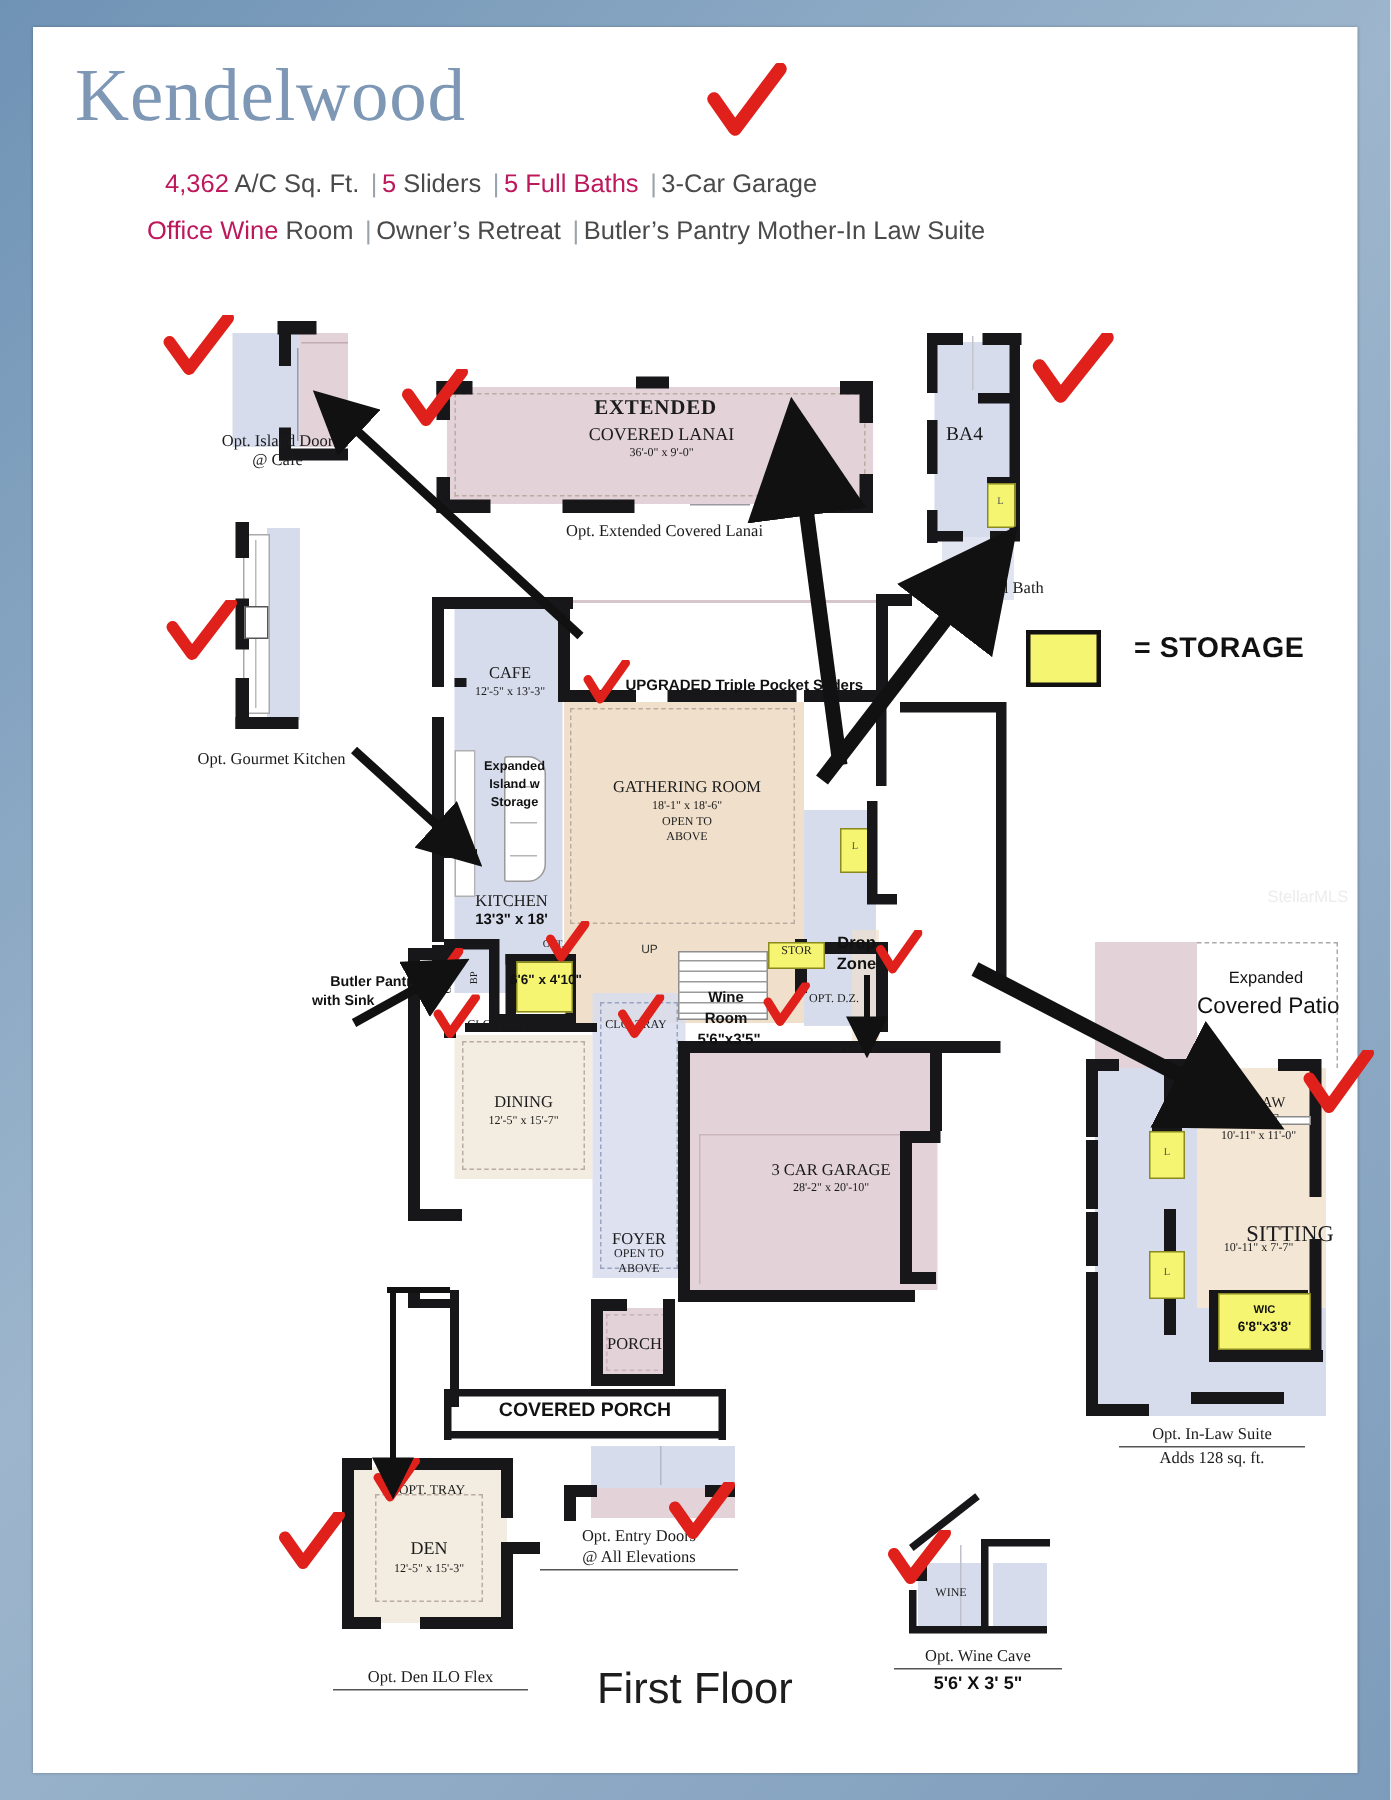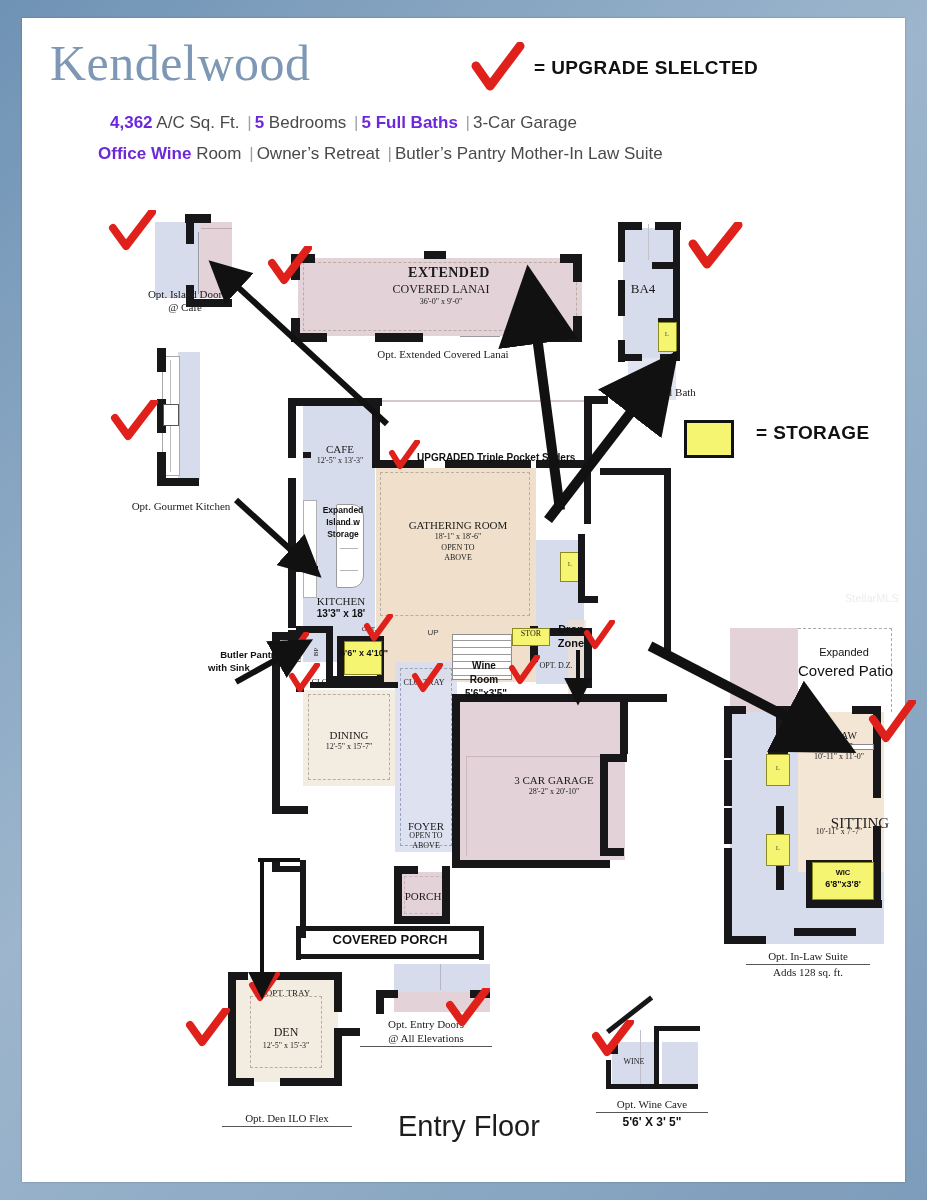--- a/index.html
+++ b/index.html
@@ -13,21 +13,21 @@
   #canvas{position:absolute;left:0;top:0;width:927px;height:1200px;}
 
   .abs{position:absolute;}
 
   
   #brand{left:50px;top:38px;font-family:"Liberation Serif",serif;font-size:50px;
     color:#7d97b4;letter-spacing:.5px;line-height:1;}
   .spec-line{font-family:"Liberation Sans",sans-serif;color:#3b3b3b;white-space:nowrap;}
   #spec1{left:110px;top:113px;font-size:17px;}
   #spec2{left:98px;top:144px;font-size:17px;}
-  .sp-strong{color:#6d28d9;font-weight:700;}
+  .sp-strong{color:#be185d;font-weight:400;}
   .sp-norm{color:#4a4a4a;font-weight:400;}
   .sp-div{color:#9aa3ab;font-weight:300;padding:0 3px;}
 
   #legend-up{left:534px;top:57px;font-size:19px;font-weight:700;color:#111;letter-spacing:.4px;}
   #legend-store-txt{left:756px;top:422px;font-size:19px;font-weight:700;color:#111;letter-spacing:.4px;}
   #legend-store-box{left:684px;top:420px;width:44px;height:32px;background:#f5f571;
      border:3px solid #111;}
 
   
   .chk{position:absolute;width:40px;height:40px;}
@@ -66,29 +66,28 @@
 </head>
 <body>
 
 <div id="page-frame"></div>
 <div id="page-inner"></div>
 
 <div id="canvas">
 
   <div class="abs" id="brand">Kendelwood</div>
 
-  <div class="abs spec-line" id="spec1"><span class="sp-strong">4,362</span> <span class="sp-norm">A/C Sq. Ft.</span> <span class="sp-div">|</span><span class="sp-strong">5</span> <span class="sp-norm">Bedrooms</span> <span class="sp-div">|</span><span class="sp-strong">5 Full Baths</span> <span class="sp-div">|</span><span class="sp-norm">3-Car Garage</span> </div>
+  <div class="abs spec-line" id="spec1"><span class="sp-strong">4,362</span> <span class="sp-norm">A/C Sq. Ft.</span> <span class="sp-div">|</span><span class="sp-strong">5</span> <span class="sp-norm">Sliders</span> <span class="sp-div">|</span><span class="sp-strong">5 Full Baths</span> <span class="sp-div">|</span><span class="sp-norm">3-Car Garage</span> </div>
   <div class="abs spec-line" id="spec2"><span class="sp-strong">Office</span> <span class="sp-strong">Wine</span> <span class="sp-norm">Room</span> <span class="sp-div">|</span><span class="sp-norm">Owner’s Retreat</span> <span class="sp-div">|</span><span class="sp-norm">Butler’s Pantry</span> <span class="sp-norm">Mother-In Law Suite</span> </div>
 
   <div class="chk" style="left:470px;top:42px;width:56px;height:52px;">
     <svg viewBox="0 0 56 52">
         <path d="M6 24 L20 44 L50 4" stroke="#e0211b" stroke-width="9" fill="none" stroke-linecap="round" stroke-linejoin="round"></path>
       </svg>
   </div>
-  <div class="abs" id="legend-up">= UPGRADE SLELCTED</div>
 
   <div class="abs" id="legend-store-box"></div>
   <div class="abs" id="legend-store-txt">= STORAGE</div>
 
   <div>
     <div class="rm blue" style="left:155px;top:222px;width:45px;height:76px;"></div>
     <div class="rm mauve" style="left:200px;top:222px;width:32px;height:76px;"></div>
     <div class="wall" style="left:155px;top:216px;width:30px;height:5px;background:#fff;"></div>
     <div class="wall" style="left:185px;top:214px;width:26px;height:9px;"></div>
     <div class="wall" style="left:186px;top:214px;width:8px;height:30px;"></div>
@@ -129,21 +128,21 @@
     <div class="wall" style="left:291px;top:254px;width:9px;height:26px;"></div>
     <div class="wall" style="left:291px;top:318px;width:9px;height:24px;"></div>
     <div class="wall" style="left:291px;top:333px;width:36px;height:9px;"></div>
     <div class="wall" style="left:424px;top:251px;width:22px;height:8px;"></div>
     <div class="wall" style="left:560px;top:254px;width:22px;height:9px;"></div>
     <div class="wall" style="left:573px;top:254px;width:9px;height:28px;"></div>
     <div class="wall" style="left:573px;top:316px;width:9px;height:26px;"></div>
     <div class="wall" style="left:545px;top:333px;width:37px;height:9px;"></div>
     <div class="wall" style="left:375px;top:333px;width:48px;height:9px;"></div>
     <div class="thin" style="left:460px;top:336px;width:40px;height:1px;"></div>
-    <div class="lbl" style="left:376px;top:265px;width:146px;font-size:14px;font-weight:700;letter-spacing:.5px;">EXTENDED</div>
+    <div class="lbl" style="left:364px;top:265px;width:146px;font-size:14px;font-weight:700;letter-spacing:.5px;">EXTENDED</div>
     <div class="lbl" style="left:368px;top:283px;width:146px;font-size:12px;">COVERED LANAI</div>
     <div class="lbl" style="left:368px;top:298px;width:146px;font-size:8px;">36'-0" x 9'-0"</div>
     <div class="cap" style="left:360px;top:348px;width:166px;font-size:11px;">Opt. Extended Covered Lanai</div>
     <div class="chk" style="left:268px;top:246px;width:44px;height:40px;">
       <svg viewBox="0 0 44 40">
           <path d="M4 17 L16 34 L40 2" stroke="#e0211b" stroke-width="8" fill="none" stroke-linecap="round" stroke-linejoin="round"></path>
         </svg>
     </div>
   </div>
 
@@ -508,14 +507,14 @@
       <line x1="650" y1="646" x2="812" y2="730" stroke="#111" stroke-width="10" marker-end="url(#ah2)"></line>
 
       <polyline points="262,860 262,982" stroke="#111" stroke-width="4" fill="none" marker-end="url(#ah)"></polyline>
       <line x1="258" y1="860" x2="300" y2="860" stroke="#111" stroke-width="4"></line>
 
       <polyline points="578,650 578,688" stroke="#111" stroke-width="4" fill="none" marker-end="url(#ah)"></polyline>
     </svg>
   </div>
 
   <div class="abs" id="watermark">StellarMLS</div>
-  <div class="abs" id="first-floor">Entry Floor</div>
+  <div class="abs" id="first-floor">First Floor</div>
 </div>
 
 </body></html>

